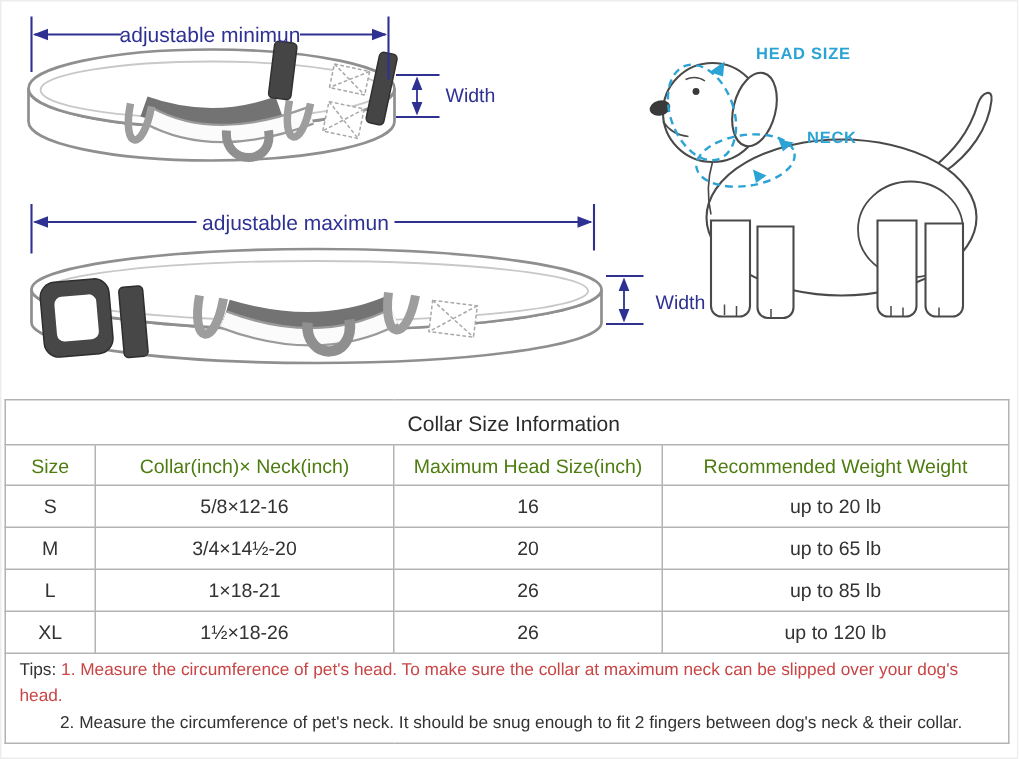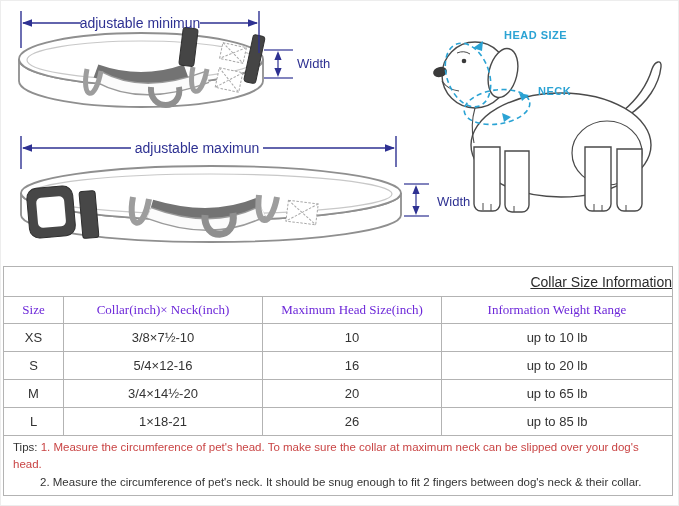--- a/index.html
+++ b/index.html
@@ -11,22 +11,22 @@
   .diagram-svg{position:absolute;left:0;top:0;}
   .dim-text{fill:#2e3192;font-size:14px;font-family:"Liberation Sans",sans-serif;}
   .dim-text-sm{fill:#2e3192;font-size:13px;font-family:"Liberation Sans",sans-serif;}
   .measure-text{fill:#2ba3d4;font-size:11px;font-weight:bold;letter-spacing:.5px;
     font-family:"Liberation Sans",sans-serif;}
   .info{position:absolute;left:2px;top:265px;width:669px;}
   table{border-collapse:collapse;width:669px;table-layout:fixed;
     font-size:13px;color:#333;}
   td,th{border:1px solid #b3b3b3;text-align:center;font-weight:normal;
     padding:0;height:27px;background:#fff;}
-  .title-cell{text-align:right;padding-left:9px;font-size:14px;height:29px;color:#2b2b2b;text-decoration:underline;}
-  th{height:26px;color:#6d28d9;font-family:Liberation Serif, serif;}
+  .title-cell{text-align:center;padding-left:9px;font-size:14px;height:29px;color:#2b2b2b;}
+  th{height:26px;color:#4d7c0f;}
   tbody td{height:27px;}
   .tips-cell{height:40px;text-align:left;vertical-align:middle;
     padding:3px 6px 4px 9px;font-size:11.5px;line-height:1.5;color:#333;}
   .tip-red{color:#c94444;}
   .tip-2{margin-left:27px;}
 </style>
 </head>
 <body>
 
 <div class="canvas">
@@ -187,47 +187,47 @@
           <col style="width:231px">
         </colgroup>
       <tbody>
           <tr>
         <td class="title-cell" colspan="4">Collar Size Information</td>
       </tr>
       <tr>
         <th>Size</th>
         <th>Collar(inch)× Neck(inch)</th>
         <th>Maximum Head Size(inch)</th>
-        <th>Information Weight Range</th>
-      </tr>
-      <tr>
-        <td>XS</td>
-        <td>3/8×7½-10</td>
-        <td>10</td>
-        <td>up to 10 lb</td>
+        <th>Recommended Weight Weight</th>
       </tr>
       <tr>
         <td>S</td>
-        <td>5/4×12-16</td>
+        <td>5/8×12-16</td>
         <td>16</td>
         <td>up to 20 lb</td>
       </tr>
       <tr>
         <td>M</td>
         <td>3/4×14½-20</td>
         <td>20</td>
         <td>up to 65 lb</td>
       </tr>
       <tr>
         <td>L</td>
         <td>1×18-21</td>
         <td>26</td>
         <td>up to 85 lb</td>
       </tr>
       <tr>
+        <td>XL</td>
+        <td>1½×18-26</td>
+        <td>26</td>
+        <td>up to 120 lb</td>
+      </tr>
+      <tr>
         <td class="tips-cell" colspan="4">
           <div><span>Tips:</span>&nbsp;<span class="tip-red">1. Measure the circumference of pet's head.  To make sure the collar at maximum neck can be slipped over your dog's head.</span></div>
           <div class="tip-2">2. Measure the circumference of pet's neck. It should be snug enough to fit 2 fingers between dog's neck &amp; their collar.</div>
         </td>
       </tr>
     </tbody>
       </table>
   </div>
 </div>
 

